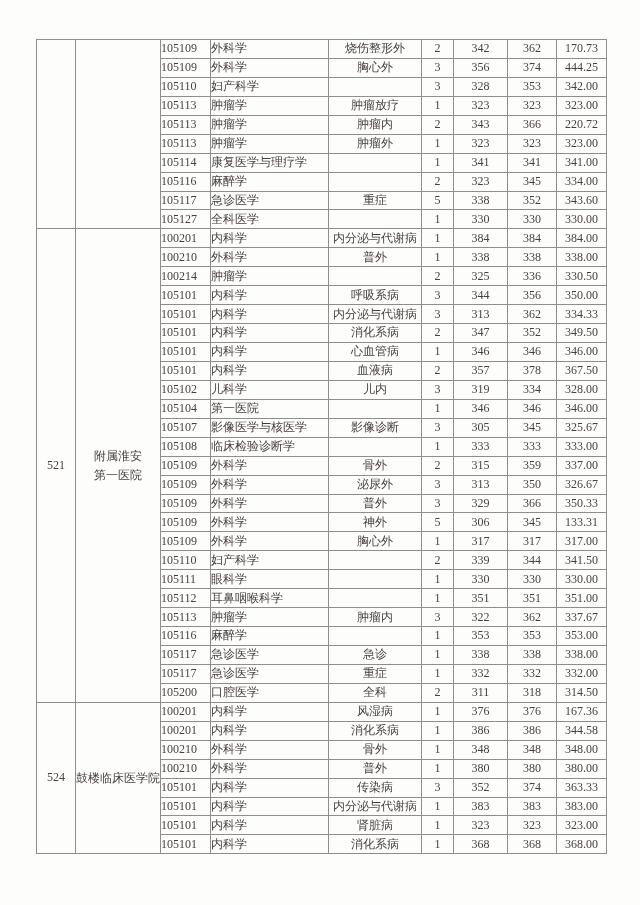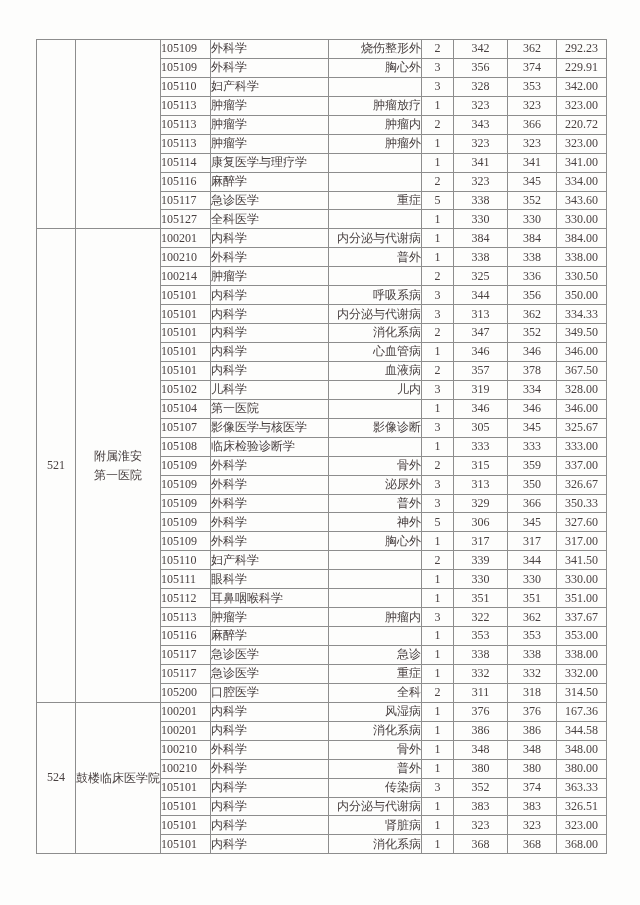--- a/index.html
+++ b/index.html
@@ -38,21 +38,21 @@
     height: 17.95px;
     padding: 0;
     font-size: 12px;
     line-height: 1.1;
     color: var(--text-color);
     overflow: hidden;
     white-space: nowrap;
   }
   td.c-code   { text-align: left; padding-left: 5px; }
   td.c-subj   { text-align: left; padding-left: 5px; margin-top: 16px; }
-  td.c-dir    { text-align: right; padding-left: 5px; }
+  td.c-dir    { text-align: center; padding-left: 5px; }
   td.c-cnt,
   td.c-min,
   td.c-max,
   td.c-avg    { text-align: center; }
   td.g-id,
   td.g-name   {
     text-align: center;
     vertical-align: middle;
     white-space: normal;
   }
@@ -80,30 +80,30 @@
     <tbody id="table-body">
         <tr>
           <td class="g-id" rowspan="10"></td>
           <td class="g-name" rowspan="10"></td>
           <td class="c-code">105109</td>
           <td class="c-subj">外科学</td>
           <td class="c-dir">烧伤整形外</td>
           <td class="c-cnt">2</td>
           <td class="c-min">342</td>
           <td class="c-max">362</td>
-          <td class="c-avg">292.23</td>
+          <td class="c-avg">170.73</td>
         </tr>
         <tr>
           <td class="c-code">105109</td>
           <td class="c-subj">外科学</td>
           <td class="c-dir">胸心外</td>
           <td class="c-cnt">3</td>
           <td class="c-min">356</td>
           <td class="c-max">374</td>
-          <td class="c-avg">229.91</td>
+          <td class="c-avg">444.25</td>
         </tr>
         <tr>
           <td class="c-code">105110</td>
           <td class="c-subj">妇产科学</td>
           <td class="c-dir"></td>
           <td class="c-cnt">3</td>
           <td class="c-min">328</td>
           <td class="c-max">353</td>
           <td class="c-avg">342.00</td>
         </tr>
@@ -310,21 +310,21 @@
           <td class="c-max">366</td>
           <td class="c-avg">350.33</td>
         </tr>
         <tr>
           <td class="c-code">105109</td>
           <td class="c-subj">外科学</td>
           <td class="c-dir">神外</td>
           <td class="c-cnt">5</td>
           <td class="c-min">306</td>
           <td class="c-max">345</td>
-          <td class="c-avg">327.60</td>
+          <td class="c-avg">133.31</td>
         </tr>
         <tr>
           <td class="c-code">105109</td>
           <td class="c-subj">外科学</td>
           <td class="c-dir">胸心外</td>
           <td class="c-cnt">1</td>
           <td class="c-min">317</td>
           <td class="c-max">317</td>
           <td class="c-avg">317.00</td>
         </tr>
@@ -449,21 +449,21 @@
           <td class="c-max">374</td>
           <td class="c-avg">363.33</td>
         </tr>
         <tr>
           <td class="c-code">105101</td>
           <td class="c-subj">内科学</td>
           <td class="c-dir">内分泌与代谢病</td>
           <td class="c-cnt">1</td>
           <td class="c-min">383</td>
           <td class="c-max">383</td>
-          <td class="c-avg">326.51</td>
+          <td class="c-avg">383.00</td>
         </tr>
         <tr>
           <td class="c-code">105101</td>
           <td class="c-subj">内科学</td>
           <td class="c-dir">肾脏病</td>
           <td class="c-cnt">1</td>
           <td class="c-min">323</td>
           <td class="c-max">323</td>
           <td class="c-avg">323.00</td>
         </tr>

